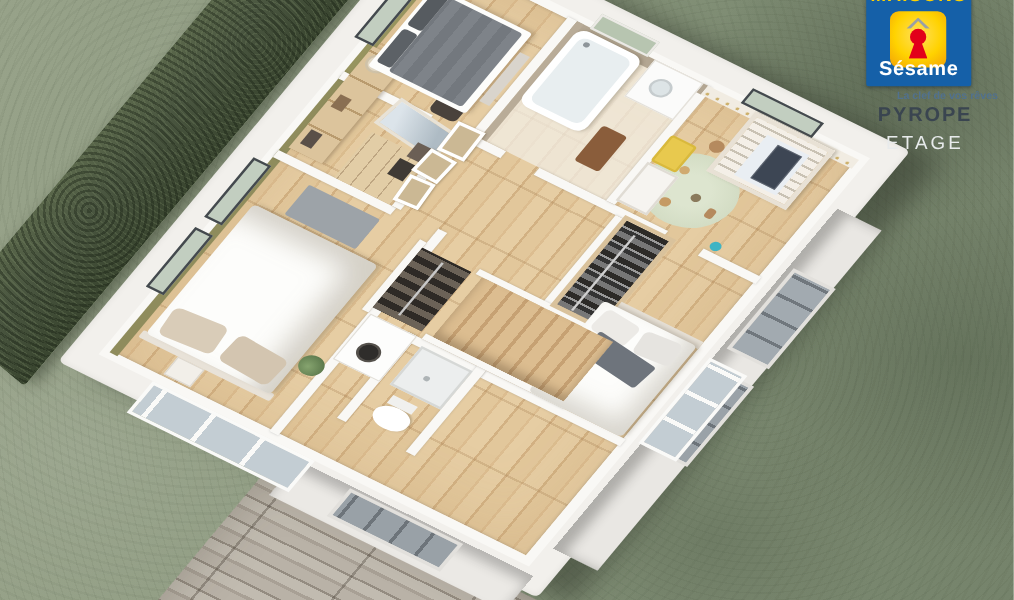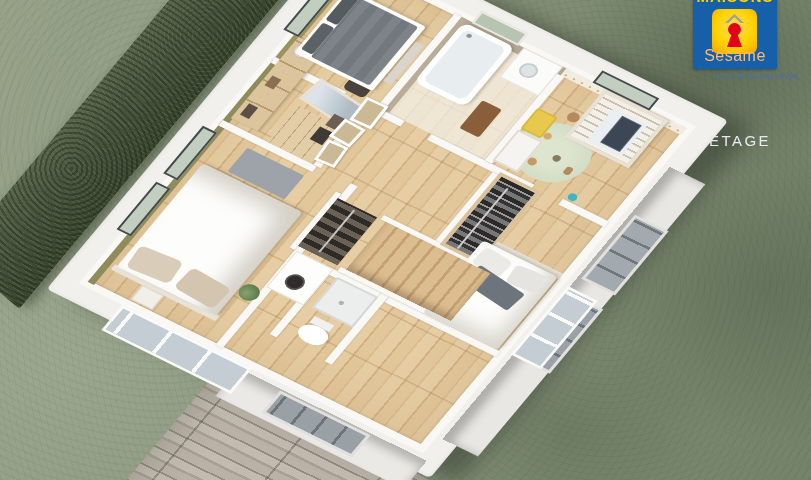--- a/index.html
+++ b/index.html
@@ -186,27 +186,27 @@
     overflow:hidden;box-shadow:0 1px 3px rgba(20,30,40,.4);}
   #logo-top-text{position:absolute;top:12px;left:0;width:100%;text-align:center;color:#ffd200;
     font-weight:bold;font-size:15px;letter-spacing:1px;}
   #logo-tile{position:absolute;left:19px;top:33px;width:45px;height:45px;border-radius:7px;
     background:radial-gradient(circle at 50% 42%,#ffe05c 0%,#ffd200 55%,#f2a007 100%);}
   #keyhole-roof{position:absolute;left:13px;top:5px;width:19px;height:9px;
     clip-path:polygon(0 100%,50% 0,100% 100%,82% 100%,50% 32%,18% 100%);background:#9aa0a5;}
   #keyhole-circle{position:absolute;left:16px;top:14px;width:13px;height:13px;border-radius:50%;background:#e2001a;}
   #keyhole-stem{position:absolute;left:15px;top:24px;width:15px;height:14px;background:#e2001a;
     clip-path:polygon(34% 0,66% 0,100% 100%,0 100%);}
-  #logo-brand{position:absolute;top:71px;left:0;width:100%;text-align:center;color:#fdba74;
-    font-weight:normal;font-size:16px;letter-spacing:.5px;}
+  #logo-brand{position:absolute;top:71px;left:0;width:100%;text-align:center;color:#ffffff;
+    font-weight:bold;font-size:16px;letter-spacing:.5px;}
   #tagline{left:692px;top:71px;width:132px;text-align:center;color:#51718e;font-size:8.5px;font-weight:bold;}
   #model-name{left:674px;top:84px;width:132px;text-align:center;color:#3a4550;font-size:16px;
     font-weight:bold;letter-spacing:1.5px;}
   #floor-label{left:674px;top:106px;width:132px;text-align:center;color:#e8ebec;font-size:15px;
-    letter-spacing:2.5px;margin-top:26px;}
+    letter-spacing:2.5px;}
 </style>
 </head>
 <body>
 
 <div id="scene">
 
   <div class="a" id="grass"></div>
   <div class="a mottle"></div>
   <div class="a" id="hedge"></div>
 
@@ -325,14 +325,15 @@
   <div class="a" id="logo-box">
     <div id="logo-top-text">MAISONS</div>
     <div id="logo-tile">
       <div id="keyhole-roof"></div>
       <div id="keyhole-circle"></div>
       <div id="keyhole-stem"></div>
     </div>
     <div id="logo-brand">Sésame</div>
   </div>
   <div class="a" id="tagline">La clef de vos rêves</div>
+  <div class="a" id="model-name">PYROPE</div>
   <div class="a" id="floor-label">ETAGE</div>
 </div>
 
 </body></html>

